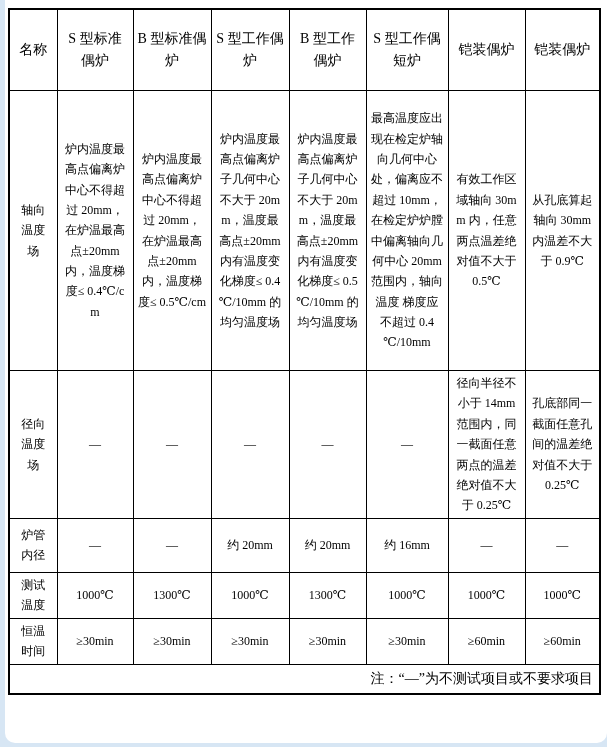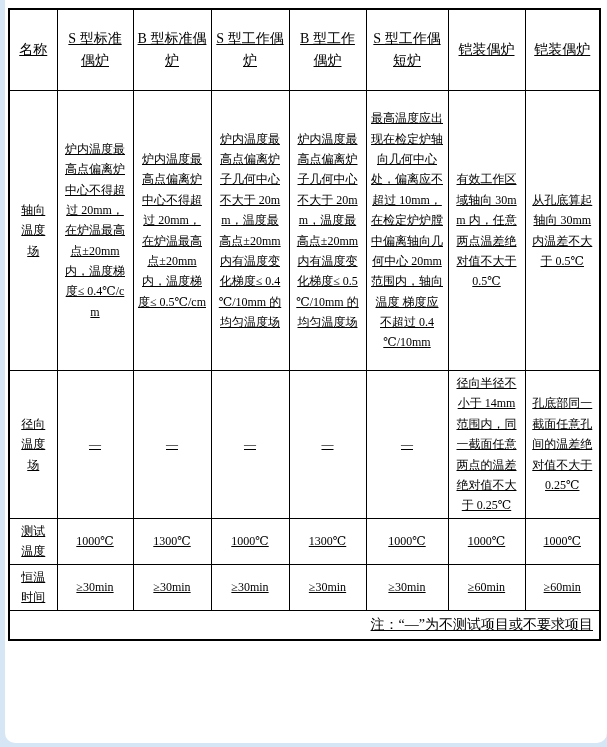--- a/index.html
+++ b/index.html
@@ -15,21 +15,20 @@
     position:absolute; left:5px; top:0; right:0; bottom:4px;
     background:#ffffff;
     border-radius:0 0 10px 10px;
   }
   table.spec {
     border-collapse:collapse;
     table-layout:fixed;
     width:591px;
     margin:8px 0 0 3px;
     border:2px solid #000;
-    text-decoration:underline;
   }
   .spec th, .spec td {
     border:1px solid #000;
     font-weight:normal;
     text-align:center;
     vertical-align:middle;
     padding:2px 4px;
     font-size:12px;
     line-height:1.7;
     word-break:break-all;
@@ -90,33 +89,44 @@
       <tr class="r0">
         <th class="rowlabel">轴向
 温度
 场</th>
         <td>炉内温度最高点偏离炉中心不得超过 20mm，在炉温最高点±20mm 内，温度梯度≤ 0.4℃/cm</td>
         <td>炉内温度最高点偏离炉中心不得超过 20mm，在炉温最高点±20mm 内，温度梯度≤ 0.5℃/cm</td>
         <td>炉内温度最高点偏离炉子几何中心不大于 20mm，温度最高点±20mm 内有温度变化梯度≤ 0.4 ℃/10mm 的均匀温度场</td>
         <td>炉内温度最高点偏离炉子几何中心不大于 20mm，温度最高点±20mm 内有温度变化梯度≤ 0.5 ℃/10mm 的均匀温度场</td>
         <td>最高温度应出现在检定炉轴向几何中心处，偏离应不超过 10mm，在检定炉炉膛中偏离轴向几何中心 20mm 范围内，轴向温度 梯度应不超过 0.4 ℃/10mm</td>
         <td>有效工作区域轴向 30mm 内，任意两点温差绝对值不大于 0.5℃</td>
-        <td>从孔底算起轴向 30mm 内温差不大于 0.5℃</td>
+        <td>从孔底算起轴向 30mm 内温差不大于 0.9℃</td>
       </tr>
       <tr class="r1">
         <th class="rowlabel">径向
 温度
 场</th>
         <td>—</td>
         <td>—</td>
         <td>—</td>
         <td>—</td>
         <td>—</td>
         <td>径向半径不小于 14mm 范围内，同一截面任意两点的温差绝对值不大于 0.25℃</td>
         <td>孔底部同一截面任意孔间的温差绝对值不大于 0.25℃</td>
+      </tr>
+      <tr class="r2">
+        <th class="rowlabel">炉管
+内径</th>
+        <td>—</td>
+        <td>—</td>
+        <td>约 20mm</td>
+        <td>约 20mm</td>
+        <td>约 16mm</td>
+        <td>—</td>
+        <td>—</td>
       </tr>
       <tr class="r4">
         <th class="rowlabel">测试
 温度</th>
         <td>1000℃</td>
         <td>1300℃</td>
         <td>1000℃</td>
         <td>1300℃</td>
         <td>1000℃</td>
         <td>1000℃</td>

